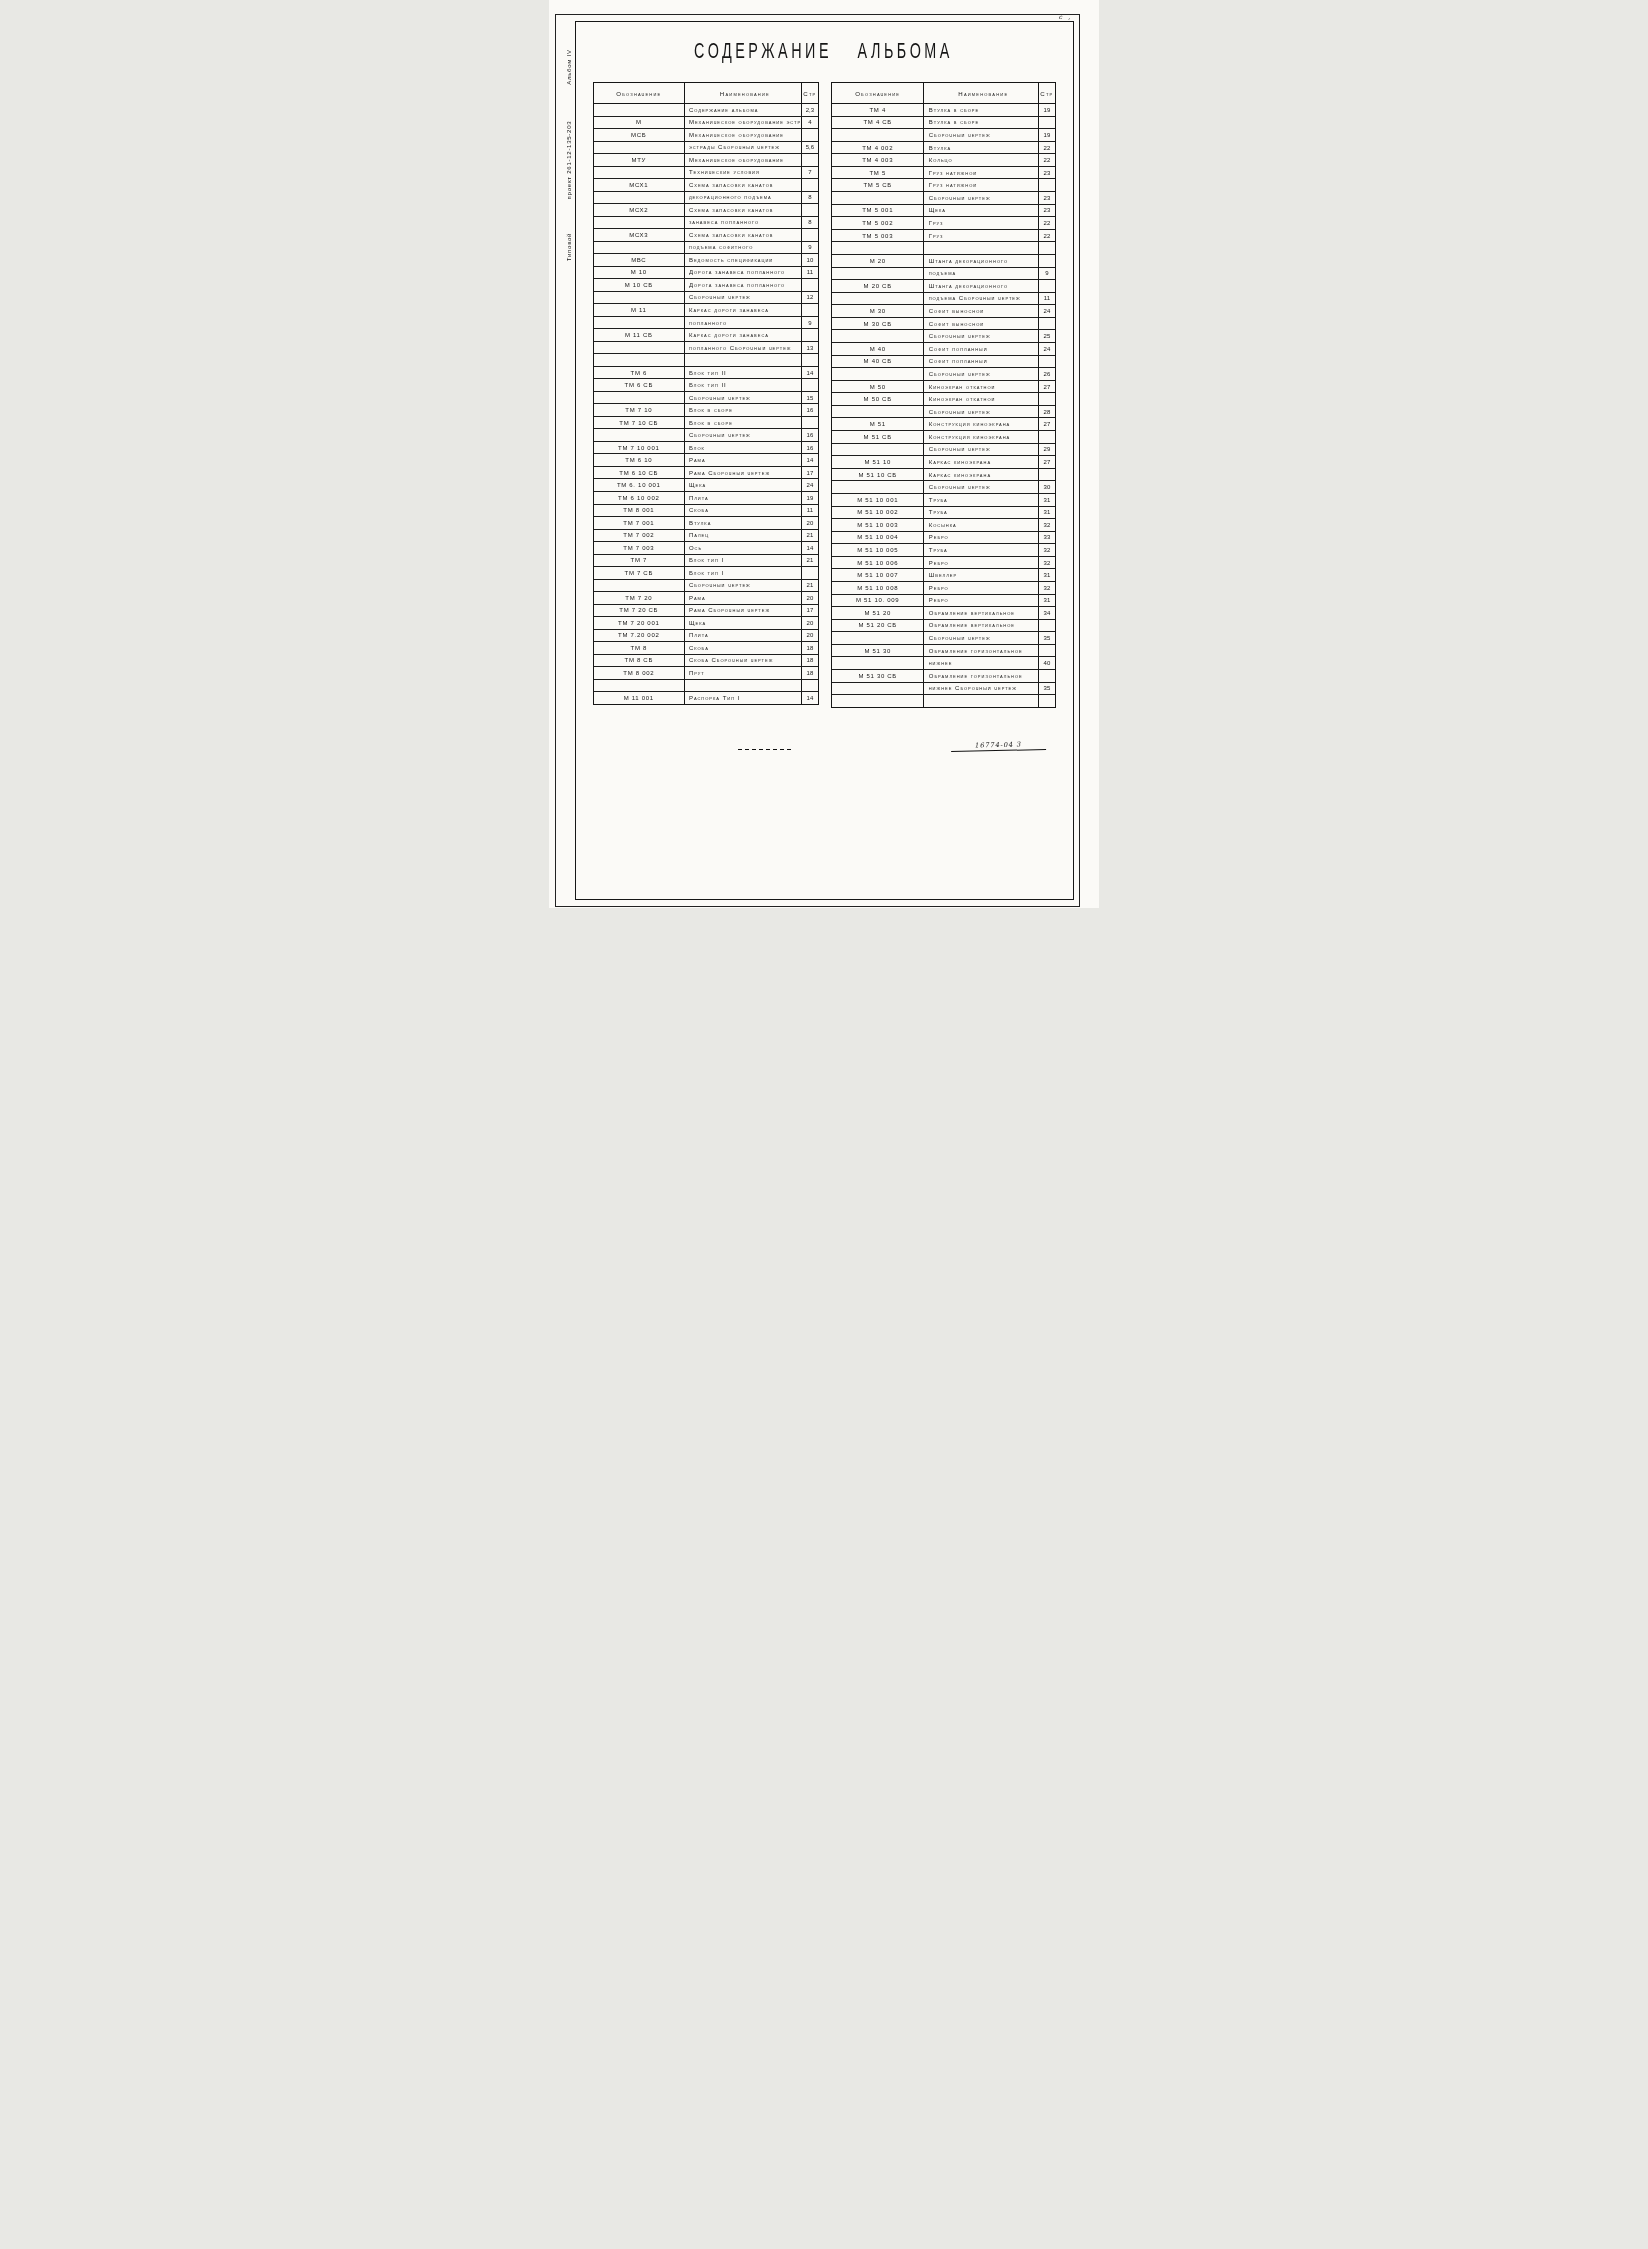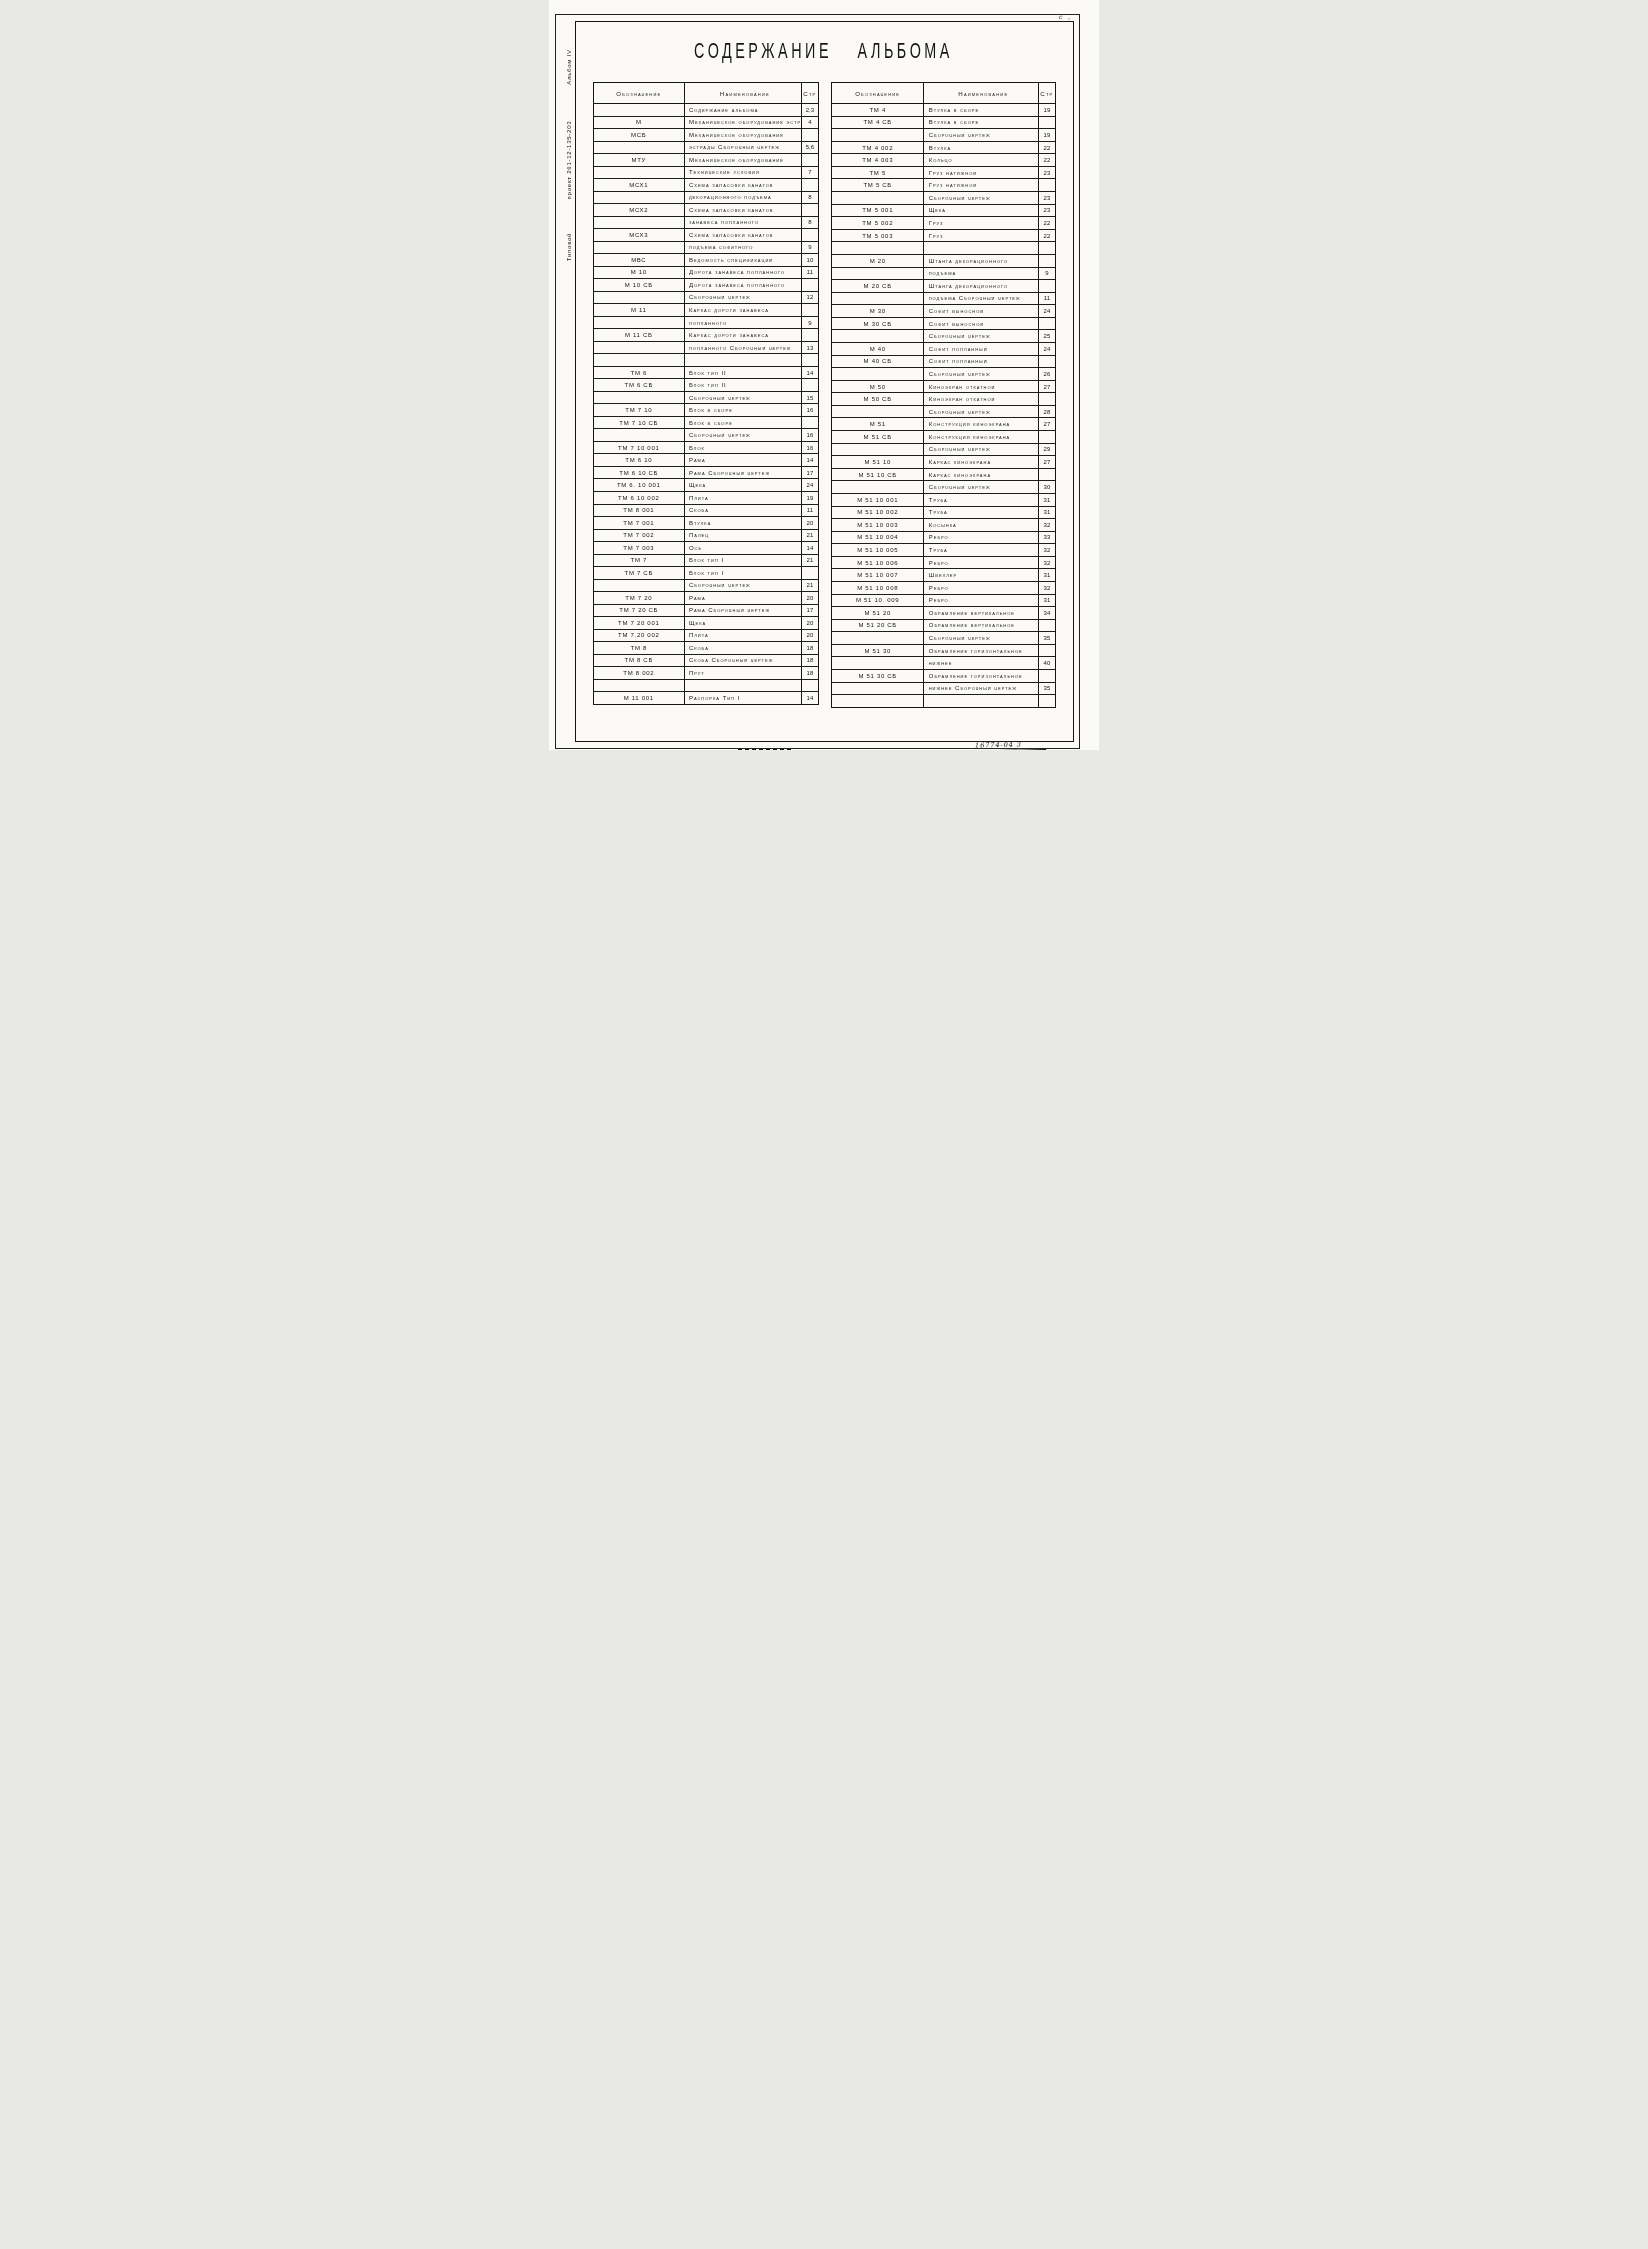--- a/index.html
+++ b/index.html
@@ -1,18 +1,18 @@
 <!DOCTYPE html>
 <html style="font-size:7.6px"><head>
 <meta charset="utf-8">
 <style>
   html,body{margin:0;padding:0;background:#e8e8e4;}
   .page{
     position:relative;
-    width:550px;height:750px;
+    width:550px;height:908px;
     margin:0 auto;
     background:#fbfaf7;
     color:#161616;
     font-family:"Liberation Sans", sans-serif;
     overflow:hidden;
   }
   
   .frame{position:absolute;pointer-events:none;}
   .outer-frame{
     left:5.7px;top:13.7px;right:19.4px;bottom:1.4px;

